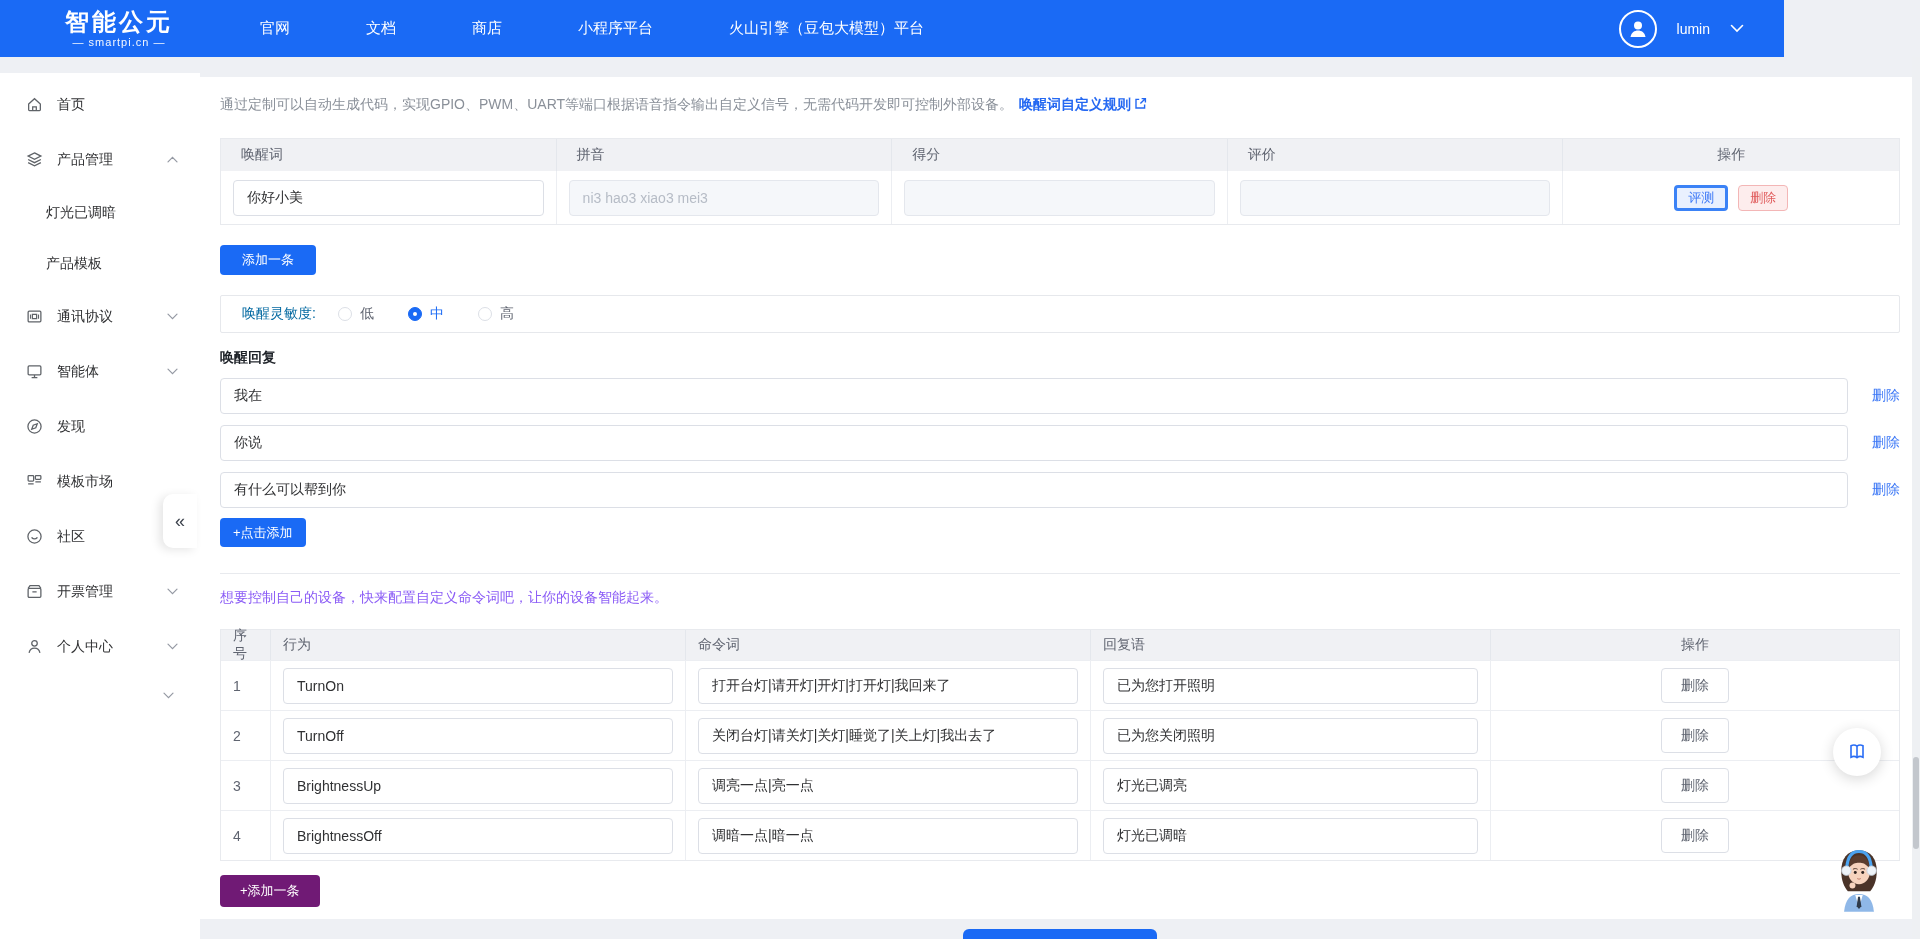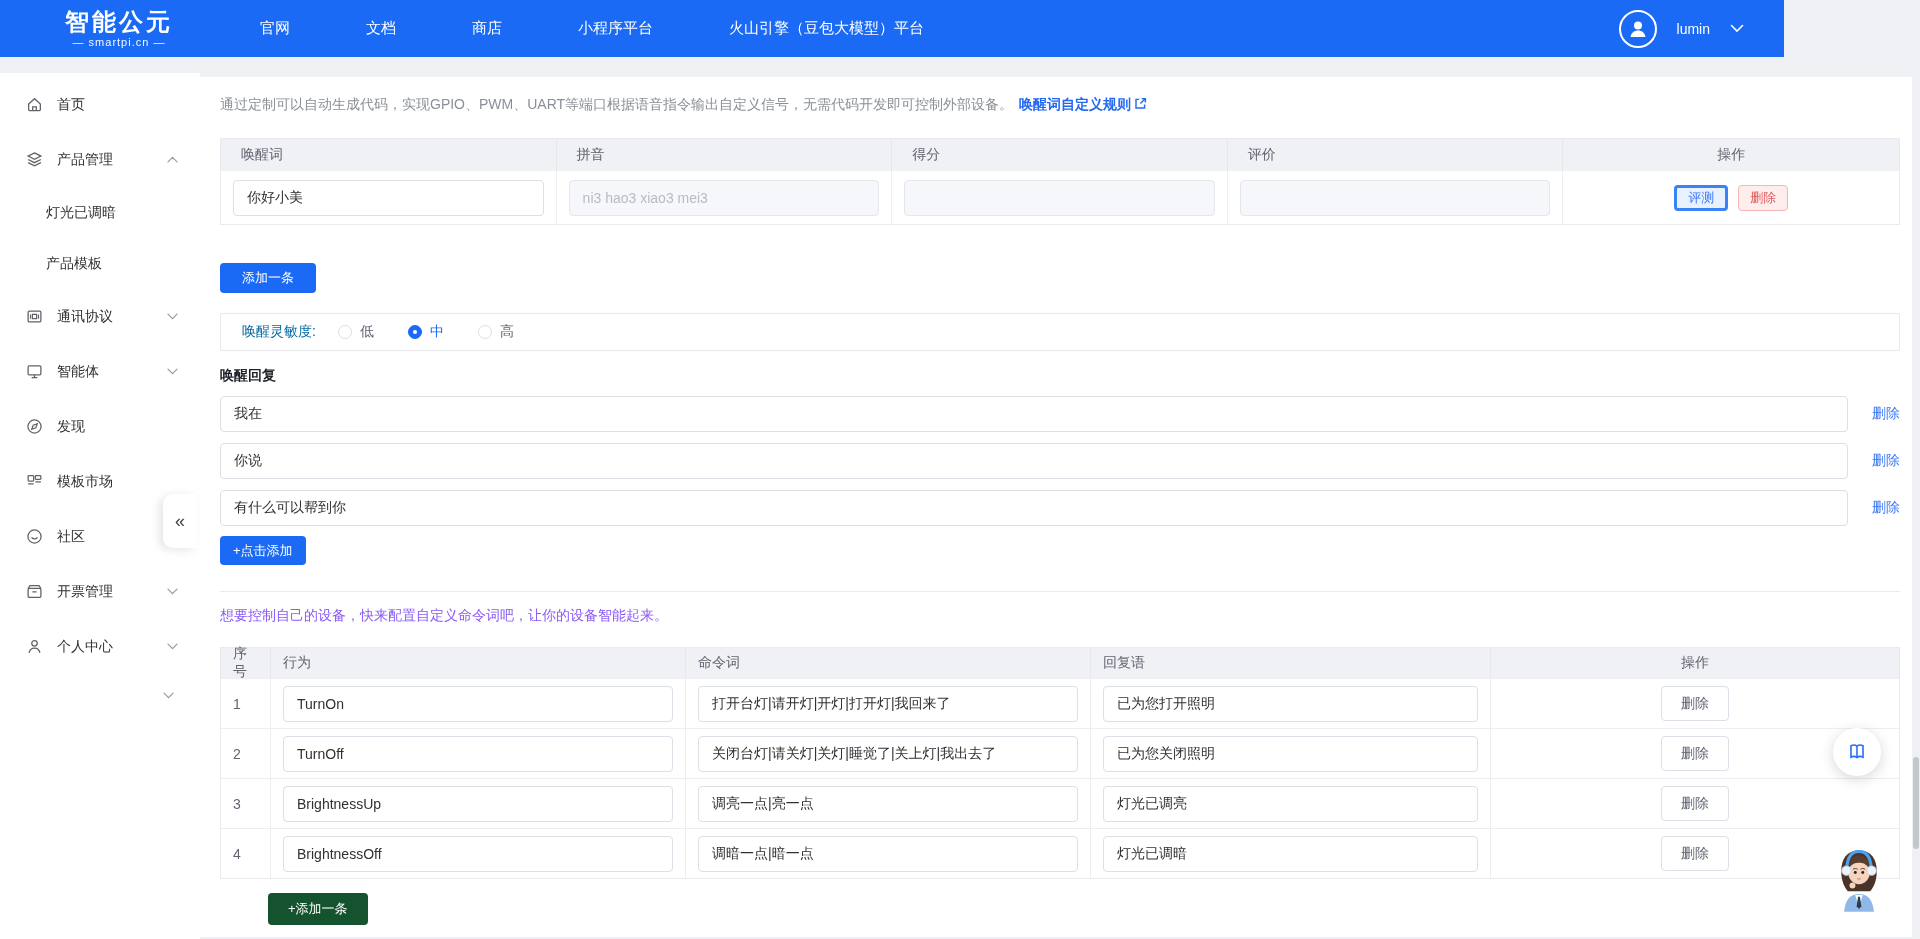--- a/index.html
+++ b/index.html
@@ -43,21 +43,21 @@
   .wtable-header > div:last-child { border-right:none; justify-content:center; }
   .wtable-row { display:grid; grid-template-columns:20% 20% 20% 20% 20%; background:#fff; }
   .wtable-row > div { padding:8px 12px; border-right:1px solid #eceef2; height:53px; display:flex; align-items:center; }
   .wtable-row > div:last-child { border-right:none; justify-content:center; gap:10px; }
   .inp { width:100%; height:36px; border:1px solid #dcdfe6; border-radius:4px; padding:0 13px; font-size:14px; color:#303133; outline:none; font-family:inherit; background:#fff; }
   .inp::placeholder { color:#b6bcc6; }
   .inp-disabled { background:#f5f7fa; border-color:#e4e7ed; }
   .btn-test { height:26px; padding:0 11px; font-size:13px; background:#e9f0fe; border:3px solid #3b82f6; color:#3b77f6; border-radius:4px; cursor:pointer; font-family:inherit; }
   .btn-del-red { height:26px; padding:0 11px; font-size:13px; background:#fdeded; border:1px solid #f3b6b6; color:#e05b5b; border-radius:4px; cursor:pointer; font-family:inherit; }
 
-  .btn-primary { margin-top:38px; height:30px; padding:0 22px; background:#1a6af5; color:#fff; border:none; border-radius:4px; font-size:13px; cursor:pointer; font-family:inherit; }
+  .btn-primary { margin-top:20px; height:30px; padding:0 22px; background:#1a6af5; color:#fff; border:none; border-radius:4px; font-size:13px; cursor:pointer; font-family:inherit; }
 
   
   .sens-box { margin-top:20px; height:38px; border:1px solid #e6e8ec; border-radius:2px; display:flex; align-items:center; padding-left:21px; gap:0; }
   .sens-label { font-size:14px; color:#0369a1; margin-right:22px; }
   .radio-item { display:flex; align-items:center; margin-right:34px; cursor:pointer; }
   .radio-circle { width:14px; height:14px; border-radius:50%; border:1px solid #dcdfe6; background:#fff; margin-right:8px; position:relative; }
   .radio-circle.checked { background:#1a6af5; border-color:#1a6af5; }
   .radio-circle.checked::after { content:""; position:absolute; left:4px; top:4px; width:4px; height:4px; border-radius:50%; background:#fff; }
   .radio-label { font-size:14px; color:#5f6470; }
   .radio-label.checked { color:#1a6af5; }
@@ -74,21 +74,21 @@
 
   
   .ctable { margin-top:22px; border:1px solid #e8eaee; }
   .ctable-header { display:grid; grid-template-columns:50px 415px 405px 400px 1fr; background:#f0f1f4; }
   .ctable-header > div { font-size:14px; color:#5f6470; padding:6px 12px; border-right:1px solid #e4e7ec; height:30px; display:flex; align-items:center; }
   .ctable-header > div:last-child { border-right:none; justify-content:center; }
   .ctable-row { display:grid; grid-template-columns:50px 415px 405px 400px 1fr; border-top:1px solid #eceef2; background:#fff; }
   .ctable-row > div { padding:6px 12px; border-right:1px solid #eceef2; height:49px; display:flex; align-items:center; font-size:14px; color:#5f6470; }
   .ctable-row > div:last-child { border-right:none; justify-content:center; }
   .btn-del-plain { height:35px; padding:0 19px; background:#fff; border:1px solid #dcdfe6; color:#5f6470; border-radius:4px; font-size:14px; cursor:pointer; font-family:inherit; }
-  .btn-add2 { margin-top:14px; height:32px; padding:0 20px; background:#14532d; color:#fff; border:none; border-radius:4px; font-size:13px; cursor:pointer; font-family:inherit;margin-left:48px; }
+  .btn-add2 { margin-top:14px; height:32px; padding:0 20px; background:#701a75; color:#fff; border:none; border-radius:4px; font-size:13px; cursor:pointer; font-family:inherit; }
 
   
   .bottom-bar { display:flex; justify-content:center; padding-top:10px; }
   .btn-generate { height:42px; width:194px; background:#1a6af5; color:#fff; border:none; border-radius:6px; font-size:16px; cursor:pointer; font-family:inherit; }
 
   
   .float-book { position:fixed; left:1833px; top:728px; width:48px; height:48px; border-radius:50%; background:#fff; box-shadow:0 3px 14px rgba(0,0,0,.16); display:flex; align-items:center; justify-content:center; cursor:pointer; z-index:60; }
   .float-girl { position:fixed; left:1831px; top:846px; width:56px; height:68px; cursor:pointer; z-index:60; }
 
   

